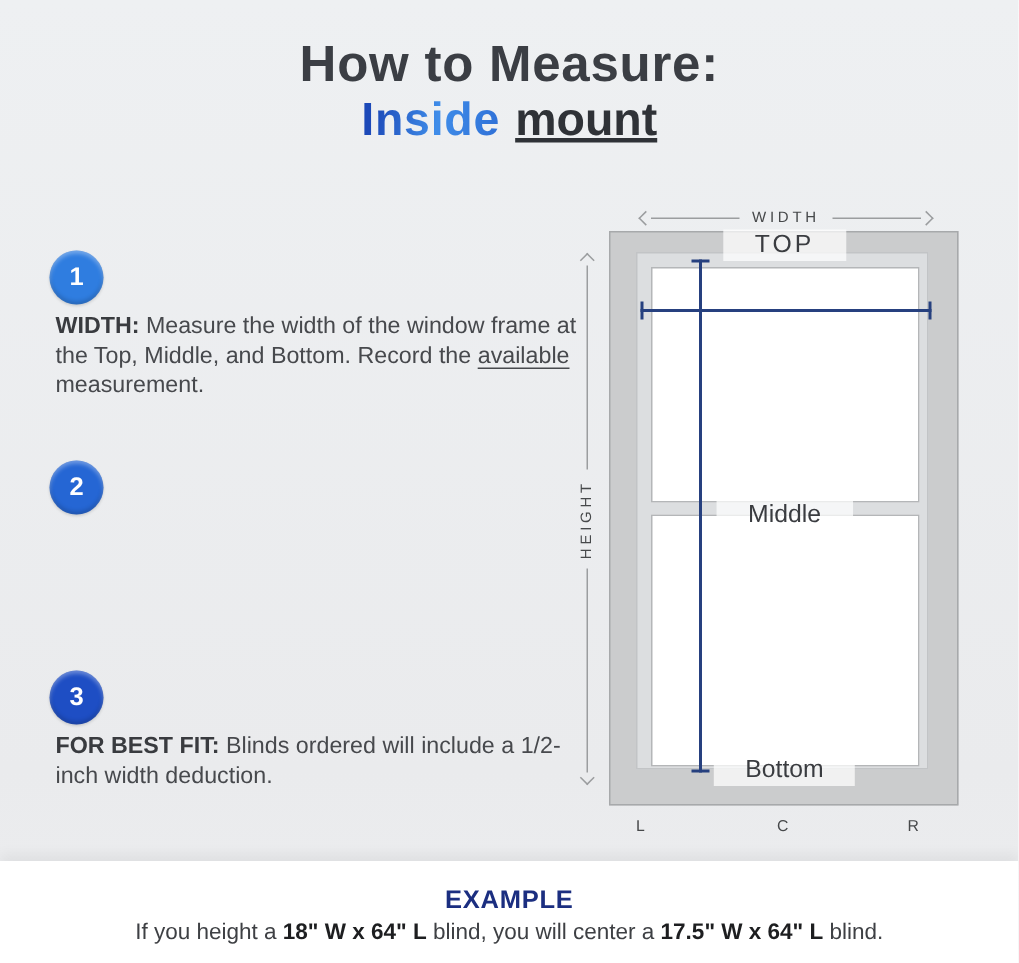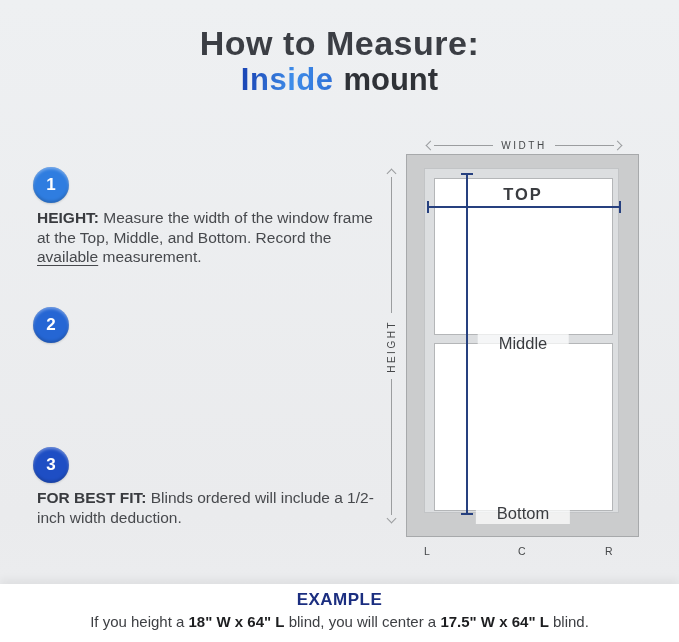--- a/index.html
+++ b/index.html
@@ -13,21 +13,21 @@
 
   
   .header { position:absolute; top:24px; left:0; width:100%; text-align:center; }
   .title-line1 { font-size:34px; font-weight:bold; color:#3b3e44; letter-spacing:.5px; }
   .title-line2 { margin-top:-1px; }
   .title-highlight {
     font-size:31px; font-weight:bold; letter-spacing:.5px;
     background:linear-gradient(100deg, var(--title-gradient-start,#1c49b8) 10%, var(--title-gradient-end,#3f8de9) 55%, #2e6fd6 100%);
     -webkit-background-clip:text; background-clip:text; color:transparent;text-decoration:underline;
   }
-  .title-suffix { font-size:31px; font-weight:bold; color:#2f3237; margin-left:10px; }
+  .title-suffix { font-size:31px; font-weight:bold; color:#2f3237; margin-left:10px;text-decoration:underline; }
 
   
   .step { position:absolute; left:33px; width:352px; }
   .circle {
     width:36px; height:36px; border-radius:50%; display:flex; align-items:center; justify-content:center;
     color:#fff; font-size:17px; font-weight:bold;
     box-shadow: inset 0 2px 3px rgba(255,255,255,.35), inset 0 -2px 3px rgba(0,0,0,.18), 0 1px 2px rgba(0,0,0,.15);
   }
   .c1 { background:var(--circle-1,#2f7de0); }
   .c2 { background:var(--circle-2,#2566d4); }
@@ -76,51 +76,51 @@
 
   .measure-v { position:absolute; left:76px; top:36px; width:2px; height:342px;
                background:var(--measure-line,#26407f); z-index:6; }
   .measure-v::before, .measure-v::after { content:""; position:absolute; left:-5px; width:12px; height:2px;
                background:var(--measure-line,#26407f); }
   .measure-v::before { top:0; } .measure-v::after { bottom:0; }
 
   .win-label { position:absolute; left:133px; transform:translateX(-50%); z-index:5;
                background:rgba(255,255,255,.72); padding:1px 21px; font-size:16.5px; color:#3a3c40;
                white-space:nowrap; }
-  .label-top    { top:47px;  letter-spacing:2px;font-weight:bold; }
+  .label-top    { top:16px;  letter-spacing:2px; }
   .label-middle { top:196px; }
   .label-bottom { top:366px; }
 
   .lcr { position:absolute; top:408px; font-size:10.5px; letter-spacing:1px; color:#46484a; }
   .lcr.l { left:34px; } .lcr.c { left:128px; } .lcr.r { left:215px; }
 
   
-  .footer { position:absolute; left:0; bottom:0; width:100%; height:58px; background:#ffffff;
-            text-align:center; padding-top:6px; box-shadow:0 -5px 8px rgba(0,0,0,.05); }
+  .footer { position:absolute; left:0; bottom:0; width:100%; height:68px; background:#ffffff;
+            text-align:center; padding-top:16px; box-shadow:0 -5px 8px rgba(0,0,0,.05); }
   .ex-heading { font-size:17px; font-weight:bold; color:var(--example-heading,#1b2e80); letter-spacing:.5px; }
   .ex-line { font-size:15px; color:#3e4044; margin-top:3px; }
   .ex-line b { color:#1d1e20; }
 </style>
 </head>
 <body>
 
 <div class="canvas">
 
   <header class="header">
     <div class="title-line1">How to Measure:</div>
     <div class="title-line2">
       <span class="title-highlight">Inside</span><span class="title-suffix">mount</span>
     </div>
   </header>
 
   <div class="step" style="top:167px">
     <div class="circle c1">
       <span>1</span>
     </div>
-    <p class="step-text"><b>HEIGHT:</b><span> Measure the width of the window frame at the Top, Middle, and Bottom. Record the </span><span class="u">available</span><span> measurement.</span></p>
+    <p class="step-text"><b>WIDTH:</b><span> Measure the width of the window frame at the Top, Middle, and Bottom. Record the </span><span class="u">available</span><span> measurement.</span></p>
   </div>
 
   <div class="step" style="top:307px">
     <div class="circle c2">
       <span>2</span>
     </div>
   </div>
 
   <div class="step" style="top:447px">
     <div class="circle c3">

